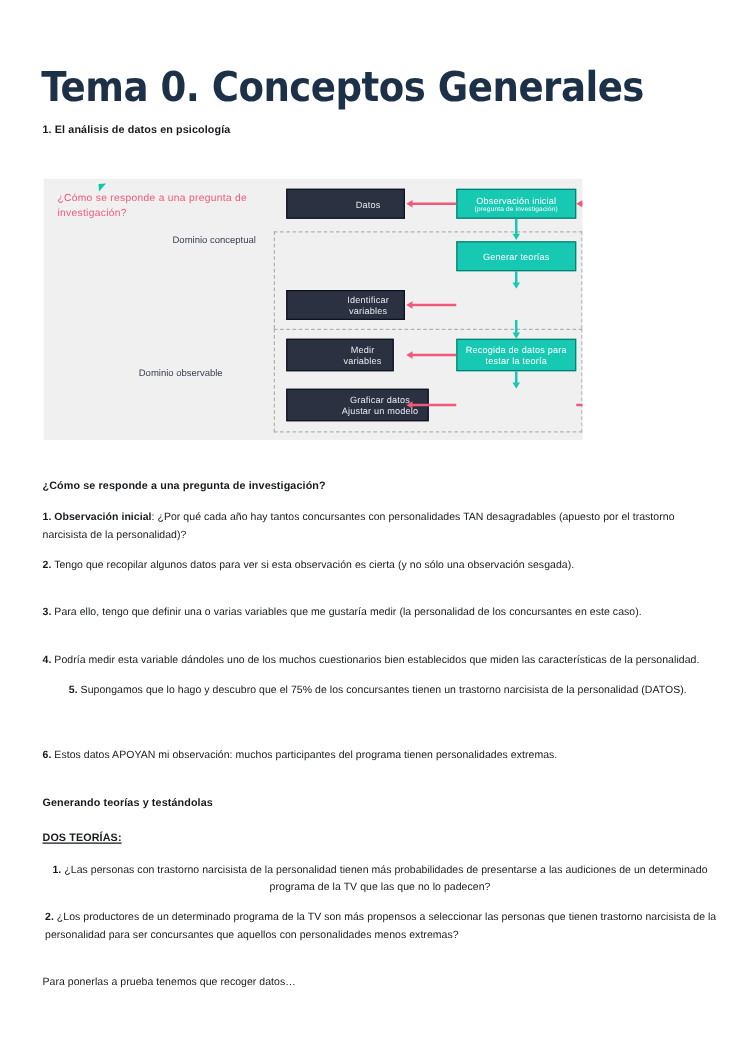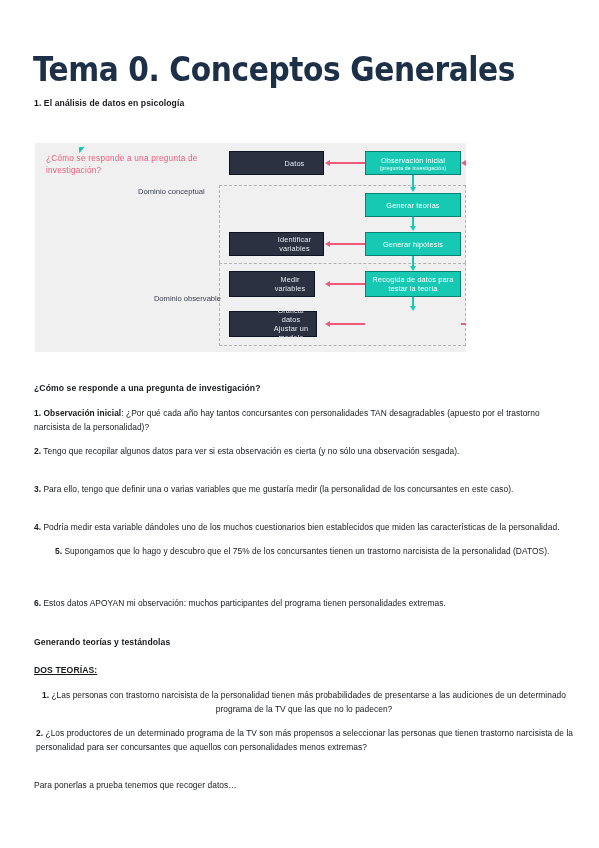--- a/index.html
+++ b/index.html
@@ -70,21 +70,21 @@
   }
 
   .dg-domain {
     position:absolute;
     font-size: 7.6px;
     line-height: 10px;
     color: #3b4252;
     text-align: left;
   }
   #dom-concept { left: 103px; top: 44px; width: 80px; }
-  #dom-observ  { left: 76px; top: 151px; width: 110px; text-align:right; }
+  #dom-observ  { left: 76px; top: 151px; width: 110px; text-align:left; }
 
   
   .dash-box {
     position:absolute;
     border: 1px dashed #b3b3b3;
   }
   #dash-top { left: 184px; top: 42px; width: 247px; height: 78px; border-bottom: none; }
   #dash-bot { left: 184px; top: 120px; width: 247px; height: 83px; }
 
   
@@ -111,21 +111,21 @@
   .node .sub { display:block; font-size: 5.2px; line-height:6px; }
 
   #n-datos       { left: 194px; top: 8px;   width: 95px;  height: 24px; }
   #n-obs         { left: 330px; top: 8px;   width: 96px;  height: 24px; flex-direction:column; justify-content:center; }
   #n-teorias     { left: 330px; top: 50px;  width: 96px;  height: 24px; }
   #n-hipotesis   { left: 330px; top: 89px;  width: 96px;  height: 24px; }
   #n-identificar { left: 194px; top: 89px;  width: 95px;  height: 24px; }
   #n-recogida    { left: 330px; top: 128px; width: 96px;  height: 26px; }
   #n-medir       { left: 194px; top: 128px; width: 86px;  height: 26px; }
   #n-analizar    { left: 330px; top: 168px; width: 96px;  height: 26px; }
-  #n-graficar    { left: 194px; top: 168px; width: 88px;  height: 26px; }
+  #n-graficar    { left: 194px; top: 168px; width: 114px;  height: 26px; }
 
   
   .ln { position:absolute; background:#ef5a7a; }
   .ln.teal { background:#17c9b2; }
   .arrow { position:absolute; width:0; height:0; }
   .arrow.left  { border-right: 5px solid #ef5a7a; border-top:3px solid transparent; border-bottom:3px solid transparent; }
   .arrow.down  { border-top: 5px solid #17c9b2; border-left:3px solid transparent; border-right:3px solid transparent; }
 
   
   .body-block { position:absolute; left:34px; width:540px; }
@@ -168,23 +168,20 @@
 
       <div class="node teal" id="n-obs">
         <span>Observación inicial</span>
         <span class="sub">(pregunta de investigación)</span>
       </div>
 
       <div class="node teal" id="n-teorias">
         <span>Generar teorías</span>
       </div>
 
-      <div class="node teal" id="n-hipotesis">
-        <span>Generar  hipótesis</span>
-      </div>
 
       <div class="node dark" id="n-identificar">
         <span>Identificar variables</span>
       </div>
 
       <div class="node teal" id="n-recogida">
         <span>Recogida de datos para testar la teoría</span>
       </div>
 
       <div class="node dark" id="n-medir">

